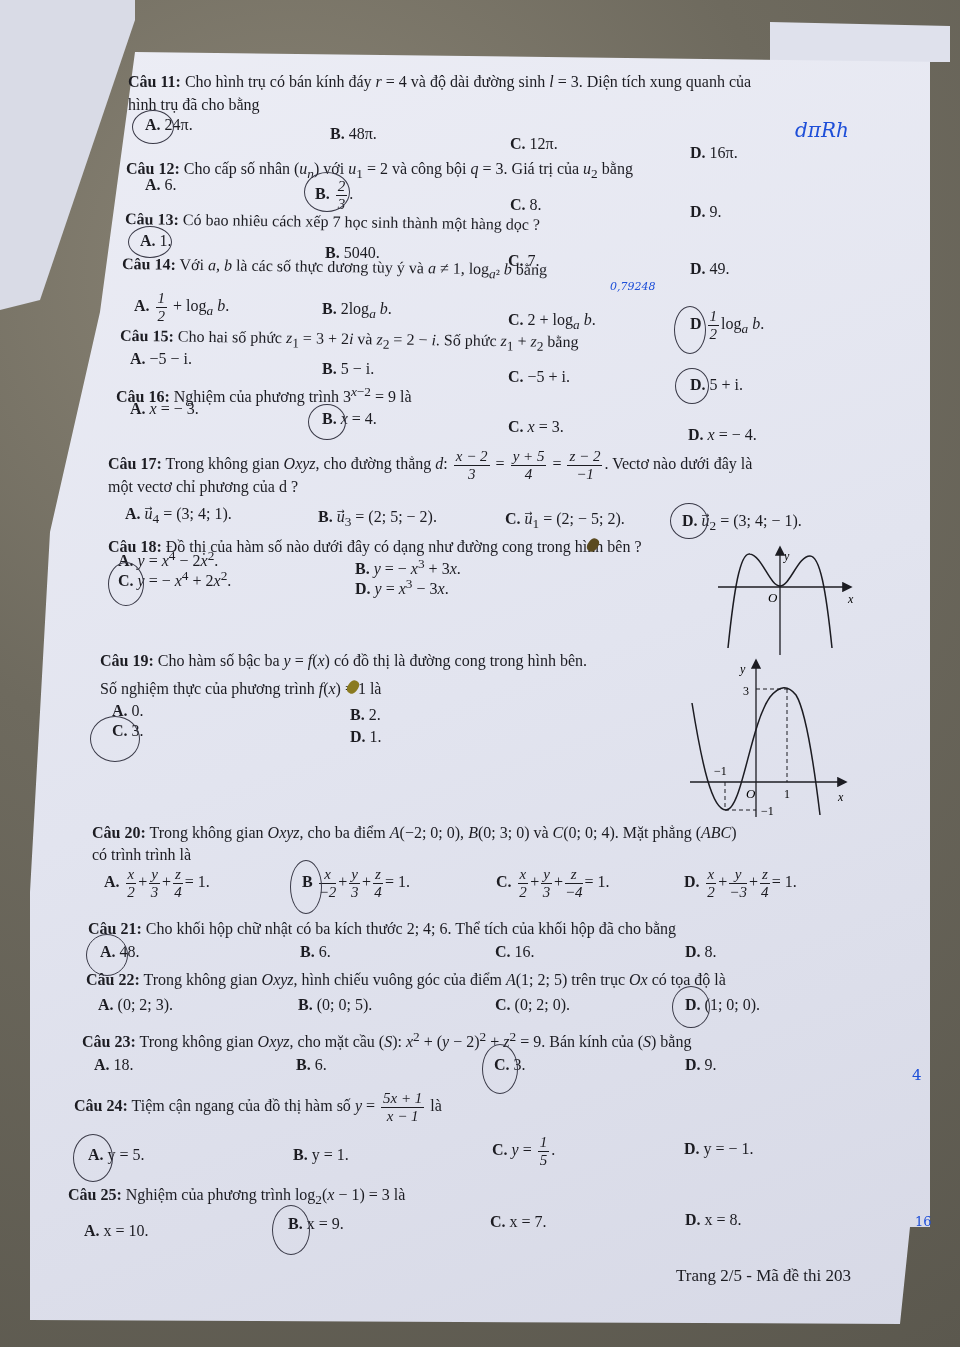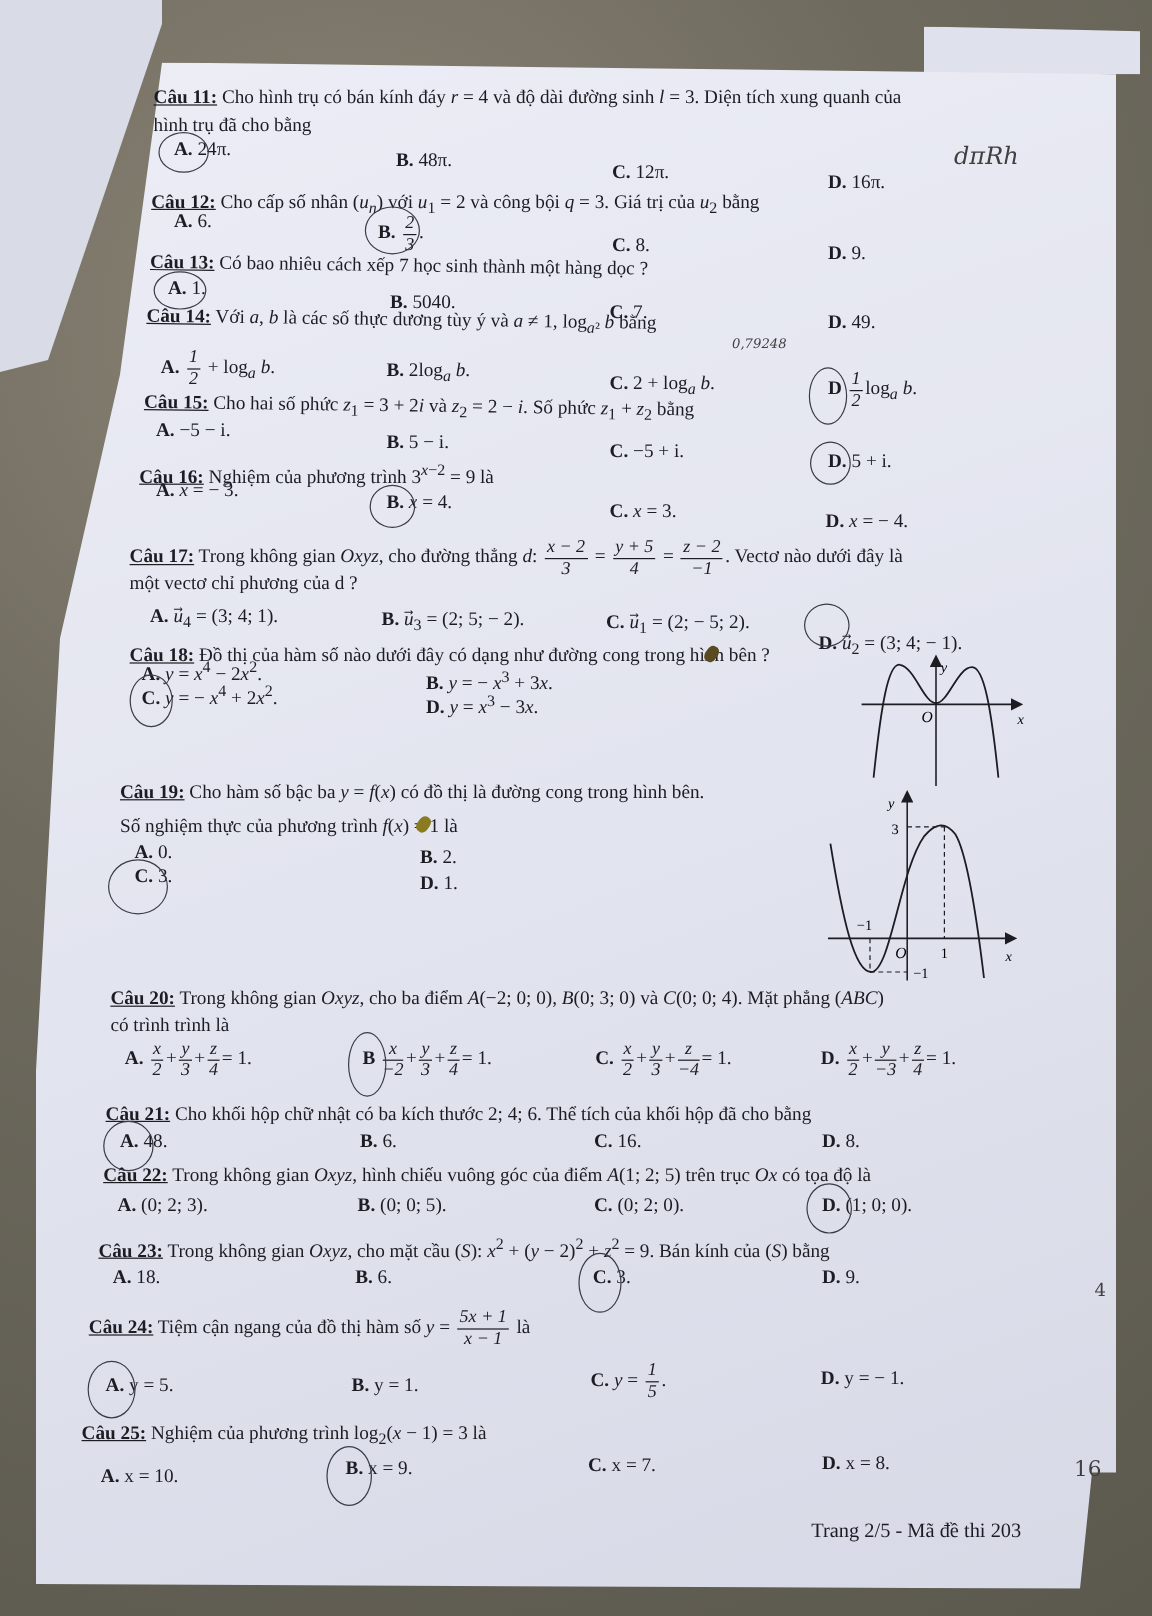--- a/index.html
+++ b/index.html
@@ -18,31 +18,31 @@
     position:absolute; left:770px; top:22px; width:180px; height:40px;
     background:#dfe1ec;
     clip-path: polygon(0 0, 100% 10%, 100% 100%, 0 100%);
   }
   .sheet {
     position:absolute; left:30px; top:52px; width:900px; height:1272px;
     background: linear-gradient(160deg, #ecedf5 0%, #e2e4ef 50%, #d7d9e6 100%);
     clip-path: polygon(105px 0, 918px 10px, 918px 1175px, 880px 1175px, 870px 1272px, 0 1268px, 0 840px, 20px 480px, 70px 260px);
   }
   .t { position:absolute; font-size:16px; white-space:nowrap; line-height:1.15; }
-  .q { font-weight:bold;text-decoration:underline; }
+  .q { font-weight:bold; }
   .opt-label { font-weight:bold; }
   .circle {
     position:absolute; border:1.5px solid #3a3a48; border-radius:50%;
     pointer-events:none;
   }
   .frac { display:inline-block; vertical-align:middle; text-align:center; font-style:italic; margin:0 2px; }
   .frac span { display:block; line-height:1.1; font-size:15px; }
   .frac .num { border-bottom:1px solid #1c1c22; padding:0 2px; }
   i { font-style:italic; }
-  .hand { position:absolute; font-family:"DejaVu Serif", serif; font-style:italic; color:#404040; }
+  .hand { position:absolute; font-family:"DejaVu Serif", serif; font-style:italic; color:#1d4ed8; }
   .footer { font-size:17px; }
   svg.graph { position:absolute; }
   .stain { position:absolute; width:10px; height:14px; background:#5a4a20; border-radius:40%; transform:rotate(35deg); }
 </style>
 </head>
 <body>
 
 <div class="bg-paper"></div>
 <div class="bg-paper2"></div>
 <div class="sheet"></div>
@@ -90,21 +90,21 @@
 <div class="t" style="left:322px;top:410px;"><span class="opt-label">B.</span> <i>x</i> = 4.</div>
 <div class="circle" style="left:308px;top:404px;width:36px;height:34px;"></div>
 <div class="t" style="left:508px;top:418px;"><span class="opt-label">C.</span> <i>x</i> = 3.</div>
 <div class="t" style="left:688px;top:426px;"><span class="opt-label">D.</span> <i>x</i> = − 4.</div>
 
 <div class="t" style="left:108px;top:448px;"><span class="q">Câu 17:</span> Trong không gian <i>Oxyz</i>, cho đường thẳng <i>d</i>: <span class="frac"><span class="num"><i>x</i> − 2</span><span>3</span></span> = <span class="frac"><span class="num"><i>y</i> + 5</span><span>4</span></span> = <span class="frac"><span class="num"><i>z</i> − 2</span><span>−1</span></span>. Vectơ nào dưới đây là</div>
 <div class="t" style="left:108px;top:478px;">một vectơ chỉ phương của d ?</div>
 <div class="t" style="left:125px;top:505px;"><span class="opt-label">A.</span> <i>u</i>⃗<sub>4</sub> = (3; 4; 1).</div>
 <div class="t" style="left:318px;top:508px;"><span class="opt-label">B.</span> <i>u</i>⃗<sub>3</sub> = (2; 5; − 2).</div>
 <div class="t" style="left:505px;top:510px;"><span class="opt-label">C.</span> <i>u</i>⃗<sub>1</sub> = (2; − 5; 2).</div>
-<div class="t" style="left:682px;top:528px;text-align:right;"><span class="opt-label">D.</span> <i>u</i>⃗<sub>2</sub> = (3; 4; − 1).</div>
+<div class="t" style="left:682px;top:512px;text-align:right;"><span class="opt-label">D.</span> <i>u</i>⃗<sub>2</sub> = (3; 4; − 1).</div>
 <div class="circle" style="left:670px;top:503px;width:36px;height:34px;"></div>
 
 <div class="t" style="left:108px;top:538px;"><span class="q">Câu 18:</span> <span>Đồ thị của hàm số nào dưới đây có dạng như đường cong trong hình bên ?</span></div>
 <div class="stain" style="left:588px;top:538px;"></div>
 <div class="t" style="left:118px;top:548px;"><span class="opt-label">A.</span> <i>y</i> = <i>x</i><sup>4</sup> − 2<i>x</i><sup>2</sup>.</div>
 <div class="t" style="left:118px;top:568px;"><span class="opt-label">C.</span> <i>y</i> = − <i>x</i><sup>4</sup> + 2<i>x</i><sup>2</sup>.</div>
 <div class="circle" style="left:108px;top:562px;width:34px;height:42px;"></div>
 <div class="t" style="left:355px;top:556px;"><span class="opt-label">B.</span> <i>y</i> = − <i>x</i><sup>3</sup> + 3<i>x</i>.</div>
 <div class="t" style="left:355px;top:576px;"><span class="opt-label">D.</span> <i>y</i> = <i>x</i><sup>3</sup> − 3<i>x</i>.</div>
 
@@ -189,15 +189,15 @@
 <div class="t" style="left:293px;top:1146px;"><span class="opt-label">B.</span> <span>y = 1.</span></div>
 <div class="t" style="left:492px;top:1134px;"><span class="opt-label">C.</span> <i>y</i> = <span class="frac"><span class="num">1</span><span>5</span></span>.</div>
 <div class="t" style="left:684px;top:1140px;"><span class="opt-label">D.</span> <span>y = − 1.</span></div>
 
 <div class="t" style="left:68px;top:1186px;"><span class="q">Câu 25:</span> Nghiệm của phương trình log<sub>2</sub>(<i>x</i> − 1) = 3 là</div>
 <div class="t" style="left:84px;top:1222px;"><span class="opt-label">A.</span> <span>x = 10.</span></div>
 <div class="t" style="left:288px;top:1215px;"><span class="opt-label">B.</span> <span>x = 9.</span></div>
 <div class="circle" style="left:272px;top:1205px;width:36px;height:48px;"></div>
 <div class="t" style="left:490px;top:1213px;"><span class="opt-label">C.</span> <span>x = 7.</span></div>
 <div class="t" style="left:685px;top:1211px;"><span class="opt-label">D.</span> <span>x = 8.</span></div>
-<div class="hand" style="left:895px;top:1214px;font-size:18px;font-style:normal;">16</div>
+<div class="hand" style="left:915px;top:1214px;font-size:13px;font-style:normal;">16</div>
 
 <div class="t footer" style="left:676px;top:1266px;">Trang 2/5 - Mã đề thi 203</div>
 
 </body></html>

